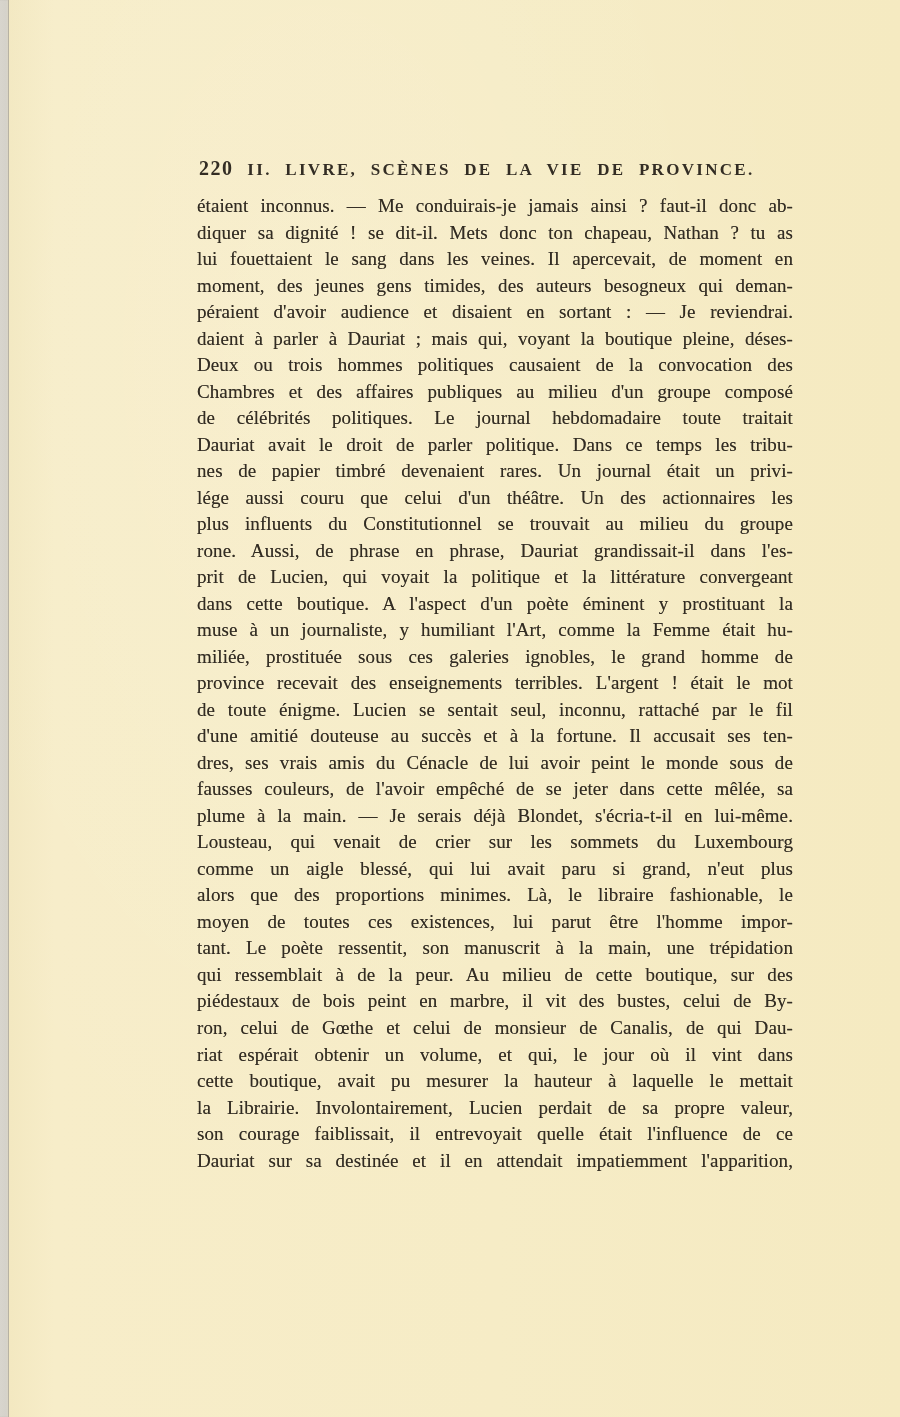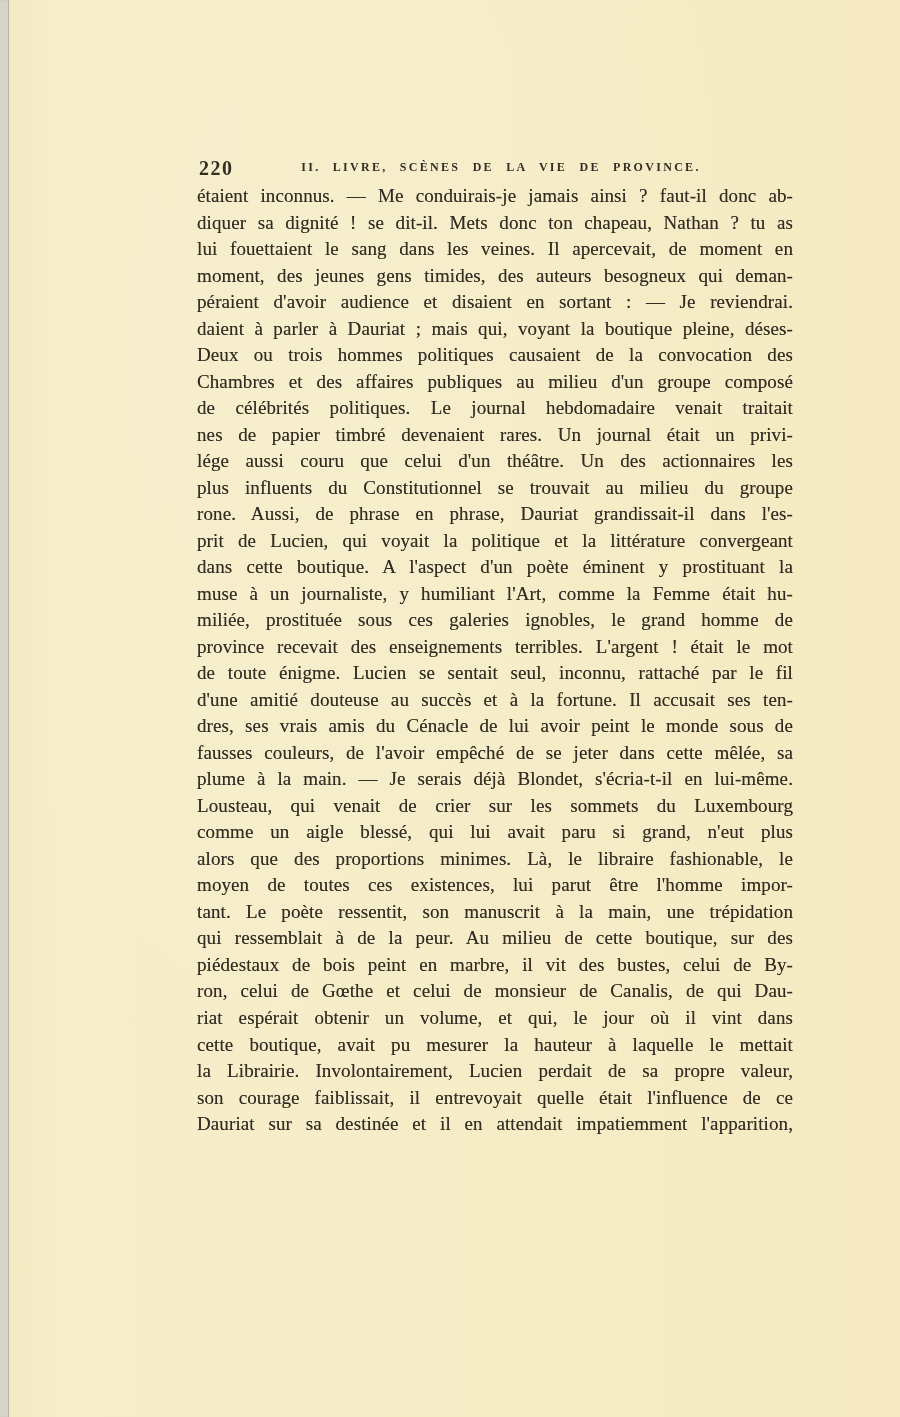--- a/index.html
+++ b/index.html
@@ -30,36 +30,37 @@
   .content {
     position: absolute;
     left: 197px;
     top: 157px;
     width: 596px;
     color: #332d24;
   }
   .page-header {
     position: relative;
     height: 26px;
+    margin-bottom: 10px;
   }
   .page-number {
     position: absolute;
     left: 2px;
     top: 0;
     font-size: 20px;
     font-weight: 700;
     letter-spacing: 1.5px;
     color: #332d24;
   }
   .running-title {
     position: absolute;
     left: 51%;
     top: 3px;
     transform: translateX(-50%);
-    font-size: 12px;
+    font-size: 17px;
     font-weight: 700;
     letter-spacing: 2.3px;
     word-spacing: 7px;
     white-space: nowrap;
     color: #332d24;
   }
   .body-text {
     width: 596px;
   }
   .text-line {
@@ -86,21 +87,22 @@
     </div>
     <div class="body-text">
         <div class="text-line">étaient inconnus. — Me conduirais-je jamais ainsi ? faut-il donc ab-</div>
         <div class="text-line">diquer sa dignité ! se dit-il. Mets donc ton chapeau, Nathan ? tu as</div>
         <div class="text-line">lui fouettaient le sang dans les veines. Il apercevait, de moment en</div>
         <div class="text-line">moment, des jeunes gens timides, des auteurs besogneux qui deman-</div>
         <div class="text-line">péraient d'avoir audience et disaient en sortant : — Je reviendrai.</div>
         <div class="text-line">daient à parler à Dauriat ; mais qui, voyant la boutique pleine, déses-</div>
         <div class="text-line">Deux ou trois hommes politiques causaient de la convocation des</div>
         <div class="text-line">Chambres et des affaires publiques au milieu d'un groupe composé</div>
-        <div class="text-line">de célébrités politiques. Le journal hebdomadaire venait traitait</div>
+        <div class="text-line">de célébrités politiques. Le journal hebdomadaire toute traitait</div>
+        <div class="text-line">Dauriat avait le droit de parler politique. Dans ce temps les tribu-</div>
         <div class="text-line">nes de papier timbré devenaient rares. Un journal était un privi-</div>
         <div class="text-line">lége aussi couru que celui d'un théâtre. Un des actionnaires les</div>
         <div class="text-line">plus influents du Constitutionnel se trouvait au milieu du groupe</div>
         <div class="text-line">rone. Aussi, de phrase en phrase, Dauriat grandissait-il dans l'es-</div>
         <div class="text-line">prit de Lucien, qui voyait la politique et la littérature convergeant</div>
         <div class="text-line">dans cette boutique. A l'aspect d'un poète éminent y prostituant la</div>
         <div class="text-line">muse à un journaliste, y humiliant l'Art, comme la Femme était hu-</div>
         <div class="text-line">miliée, prostituée sous ces galeries ignobles, le grand homme de</div>
         <div class="text-line">province recevait des enseignements terribles. L'argent ! était le mot</div>
         <div class="text-line">de toute énigme. Lucien se sentait seul, inconnu, rattaché par le fil</div>

